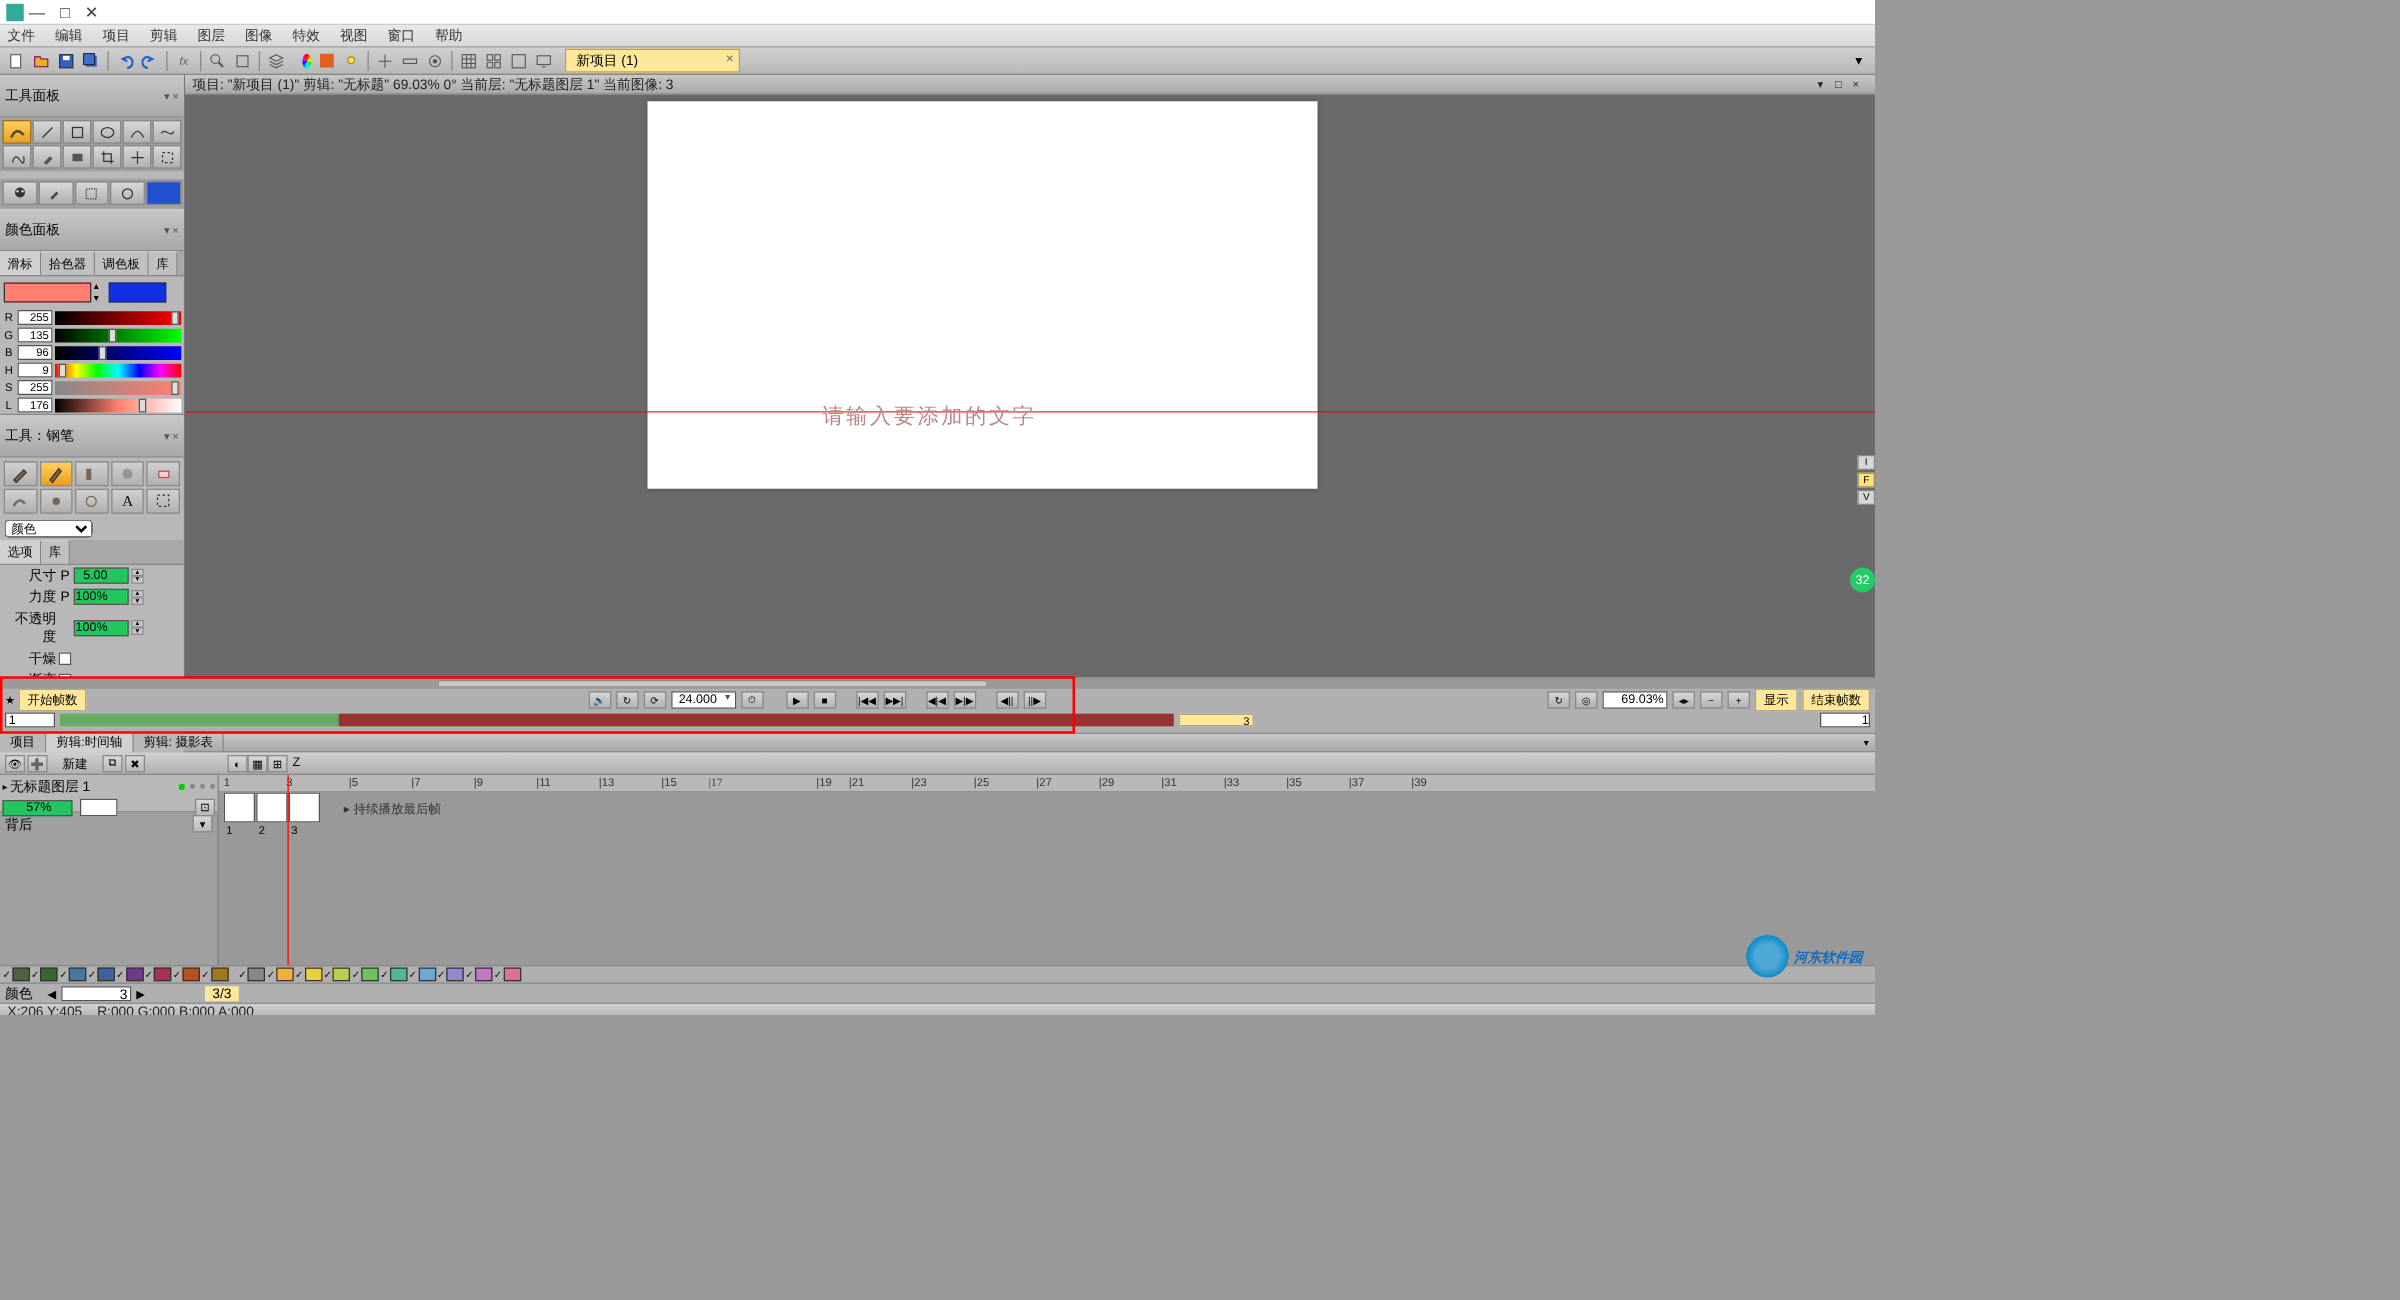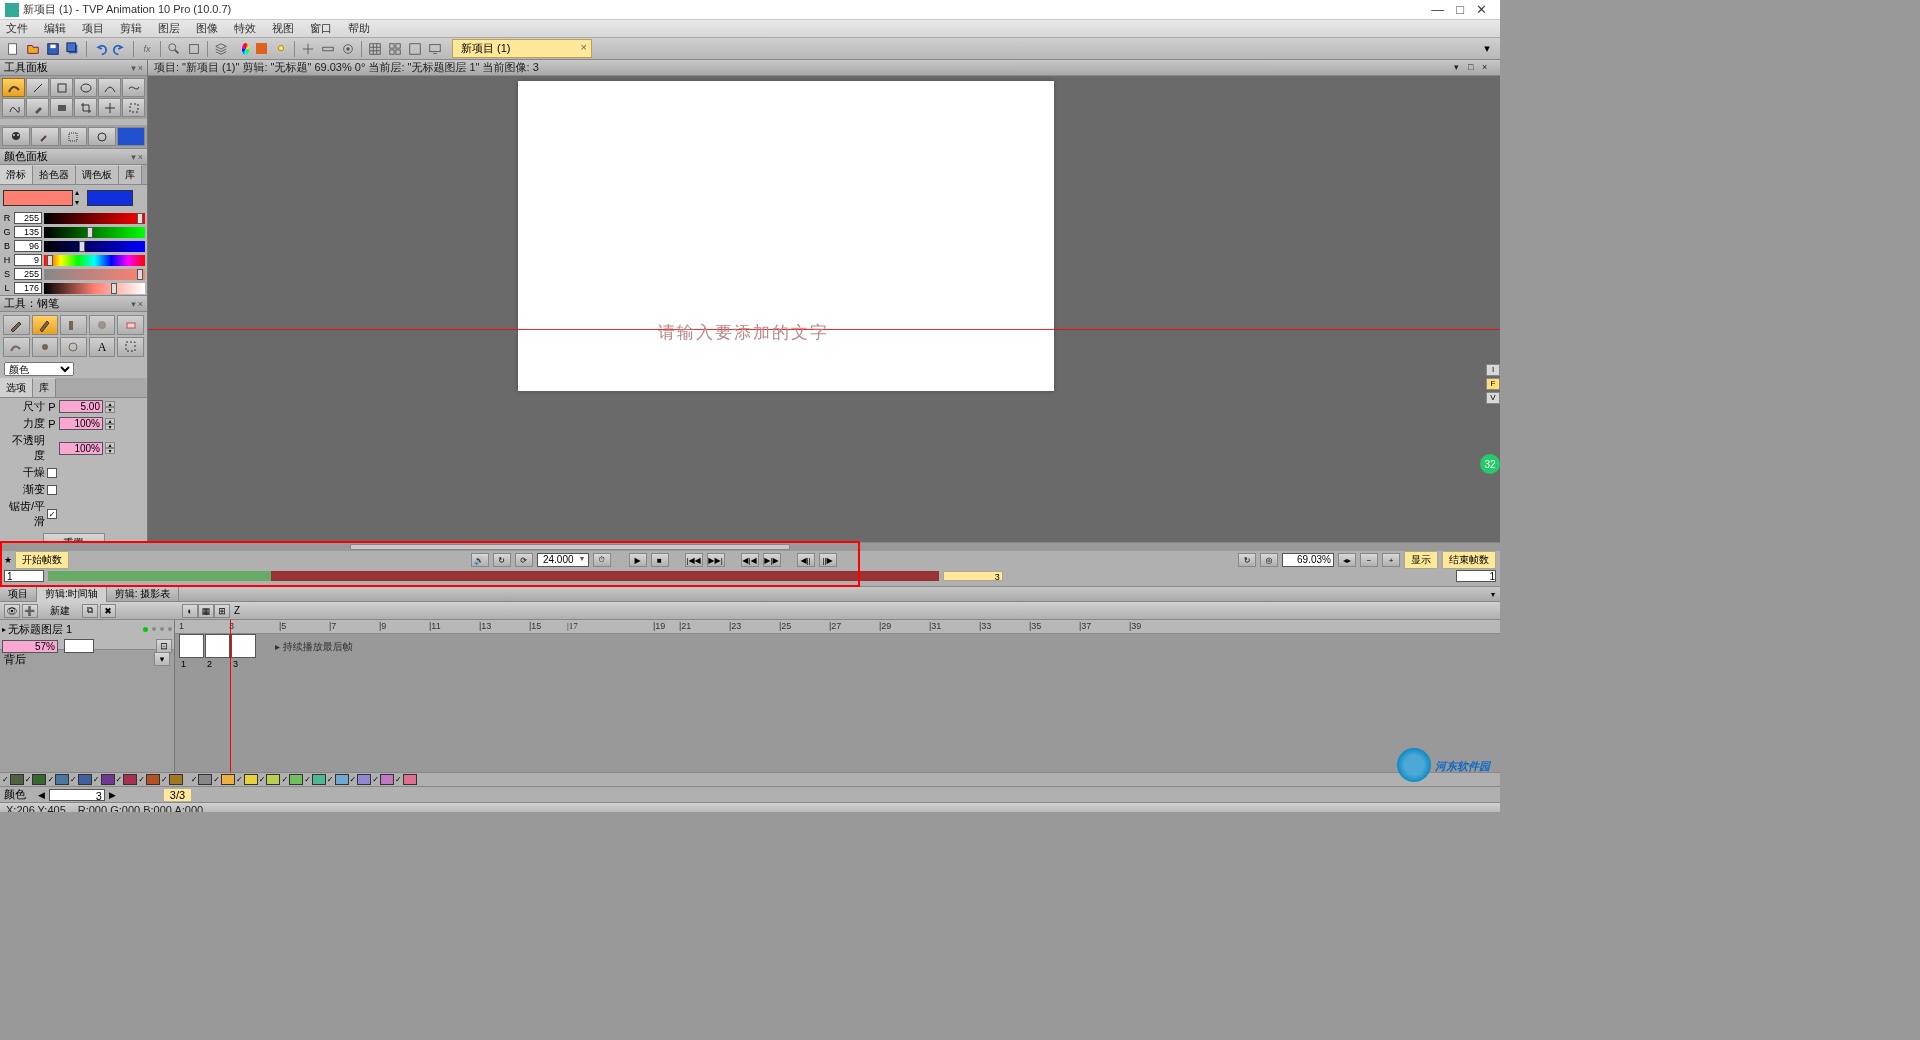--- a/index.html
+++ b/index.html
@@ -13,21 +13,21 @@
 .menu-item{cursor:pointer;color:#333;padding:0 2px}
 .toolbar{height:22px;background:linear-gradient(#d0d0d0,#b8b8b8);display:flex;align-items:center;padding:0 4px;gap:2px;border-bottom:1px solid #888}
 .tb-btn{width:18px;height:18px;display:flex;align-items:center;justify-content:center;cursor:pointer;border:1px solid transparent;border-radius:2px}
 .tb-btn svg{width:14px;height:14px}
 .tb-sep{width:1px;height:16px;background:#888;margin:0 2px}
 .project-tab{background:#ffe89a;border:1px solid #c0a050;padding:1px 20px 1px 8px;position:relative;margin-left:6px;min-width:140px}
 .project-tab-close{position:absolute;right:4px;top:1px;cursor:pointer;color:#666}
 .main-row{display:flex;height:calc(100% - 60px - 270px)}
 .sidebar{width:148px;background:#b0b0b0;display:flex;flex-direction:column;border-right:1px solid #777}
 .panel{background:#b8b8b8;border-bottom:1px solid #888}
-.panel-head{height:16px;background:linear-gradient(#c8c8c8,#a8a8a8);display:flex;align-items:center;padding:4px 4px;font-size:10px;border-bottom:1px solid #888}
+.panel-head{height:34px;background:linear-gradient(#c8c8c8,#a8a8a8);display:flex;align-items:center;padding:4px 4px;font-size:10px;border-bottom:1px solid #888}
 .panel-head-title{flex:1}
 .panel-head-btn{cursor:pointer;font-size:9px;color:#555;margin-left:2px}
 .tool-grid{display:grid;grid-template-columns:repeat(6,1fr);gap:1px;padding:2px;background:#a0a0a0}
 .tool-btn{height:19px;background:linear-gradient(#d8d8d8,#b0b0b0);display:flex;align-items:center;justify-content:center;cursor:pointer;border:1px solid #888}
 .tool-btn.sel{background:linear-gradient(#ffd060,#e8a020);border-color:#a07010}
 .tool-grid2{display:grid;grid-template-columns:repeat(5,1fr);gap:1px;padding:2px;background:#a0a0a0}
 .tool-btn2{height:19px;background:linear-gradient(#d8d8d8,#b0b0b0);display:flex;align-items:center;justify-content:center;cursor:pointer;border:1px solid #888}
 .tool-btn2.blue{background:#2050d0}
 .color-tabs{display:flex;background:#a8a8a8;border-bottom:1px solid #888}
 .color-tab{padding:2px 6px;font-size:10px;cursor:pointer;background:#c0c0c0;border-right:1px solid #888;border-top:1px solid #d0d0d0}
@@ -46,21 +46,21 @@
 .grad-g{background:linear-gradient(90deg,#000,#0f0)}
 .grad-b{background:linear-gradient(90deg,#000,#00f)}
 .grad-h{background:linear-gradient(90deg,#f00,#ff0,#0f0,#0ff,#00f,#f0f,#f00)}
 .grad-s{background:linear-gradient(90deg,#888,#ff8070)}
 .grad-l{background:linear-gradient(90deg,#000,#ff8070,#fff)}
 .brush-grid{display:grid;grid-template-columns:repeat(5,1fr);gap:2px;padding:3px}
 .brush-btn{height:20px;display:flex;align-items:center;justify-content:center;cursor:pointer;border:1px solid #888;background:linear-gradient(#d0d0d0,#b0b0b0)}
 .brush-btn.sel{background:linear-gradient(#ffd060,#e8a020)}
 .param-row{display:flex;align-items:center;padding:1px 3px;gap:2px;font-size:10px}
 .param-lbl{width:42px;text-align:right}
-.param-val{width:44px;height:13px;background:#f9a8d4;border:1px solid #555;text-align:right;padding-right:2px;font-size:10px}
+.param-val{width:44px;height:13px;background:#22c55e;border:1px solid #555;text-align:right;padding-right:16px;font-size:10px}
 .param-stepper{display:flex;flex-direction:column;width:10px}
 .param-stepper div{height:6px;background:#c8c8c8;border:1px solid #888;font-size:6px;line-height:4px;text-align:center;cursor:pointer}
 .checkb{width:10px;height:10px;border:1px solid #555;background:#fff;display:inline-flex;align-items:center;justify-content:center;font-size:8px}
 .reset-btn{margin:3px auto;display:block;padding:2px 20px;background:linear-gradient(#d8d8d8,#b8b8b8);border:1px solid #888;cursor:pointer;font-size:10px}
 .canvas-area{flex:1;display:flex;flex-direction:column;position:relative;background:#6a6a6a}
 .canvas-status{height:16px;background:linear-gradient(#c8c8c8,#a8a8a8);display:flex;align-items:center;padding:0 6px;gap:6px;font-size:10px;color:#222;border-bottom:1px solid #888}
 .canvas-status .sp{margin-left:auto;display:flex;gap:2px}
 .status-btn{width:12px;height:12px;cursor:pointer;font-size:9px}
 .canvas-view{flex:1;position:relative;overflow:hidden}
 .canvas-page{position:absolute;left:370px;top:5px;width:536px;height:310px;background:#fff;box-shadow:0 0 4px rgba(0,0,0,.3)}
@@ -120,21 +120,20 @@
 .status-line{height:14px;background:linear-gradient(#d0d0d0,#b0b0b0);display:flex;align-items:center;padding:0 6px;gap:12px;font-size:10px;color:#222;border-top:1px solid #888}
 .watermark{position:absolute;right:10px;bottom:30px;font-size:18px;color:#0066cc;font-weight:bold;font-style:italic;opacity:.9;z-index:20}
 .watermark-logo{display:inline-flex;width:34px;height:34px;background:radial-gradient(circle,#4ad 40%,#08c 70%);border-radius:50%;vertical-align:middle;margin-right:4px;position:relative}
 .badge32{position:absolute;right:0;top:454px;width:20px;height:20px;background:#2c6;border-radius:50%;color:#fff;font-size:10px;display:flex;align-items:center;justify-content:center;z-index:15}
 </style>
 </head>
 <body>
 
 <div class="titlebar">
   <div class="titlebar-icon"></div>
-  <div class="titlebar-title">新项目 (1) - TVP Animation 10 Pro (10.0.7)</div>
   <div class="titlebar-btns">
     <span class="titlebar-btn">—</span>
     <span class="titlebar-btn">□</span>
     <span class="titlebar-btn">✕</span>
   </div>
 </div>
 
 <div class="menubar">
   <span class="menu-item">文件</span>
   <span class="menu-item">编辑</span>

